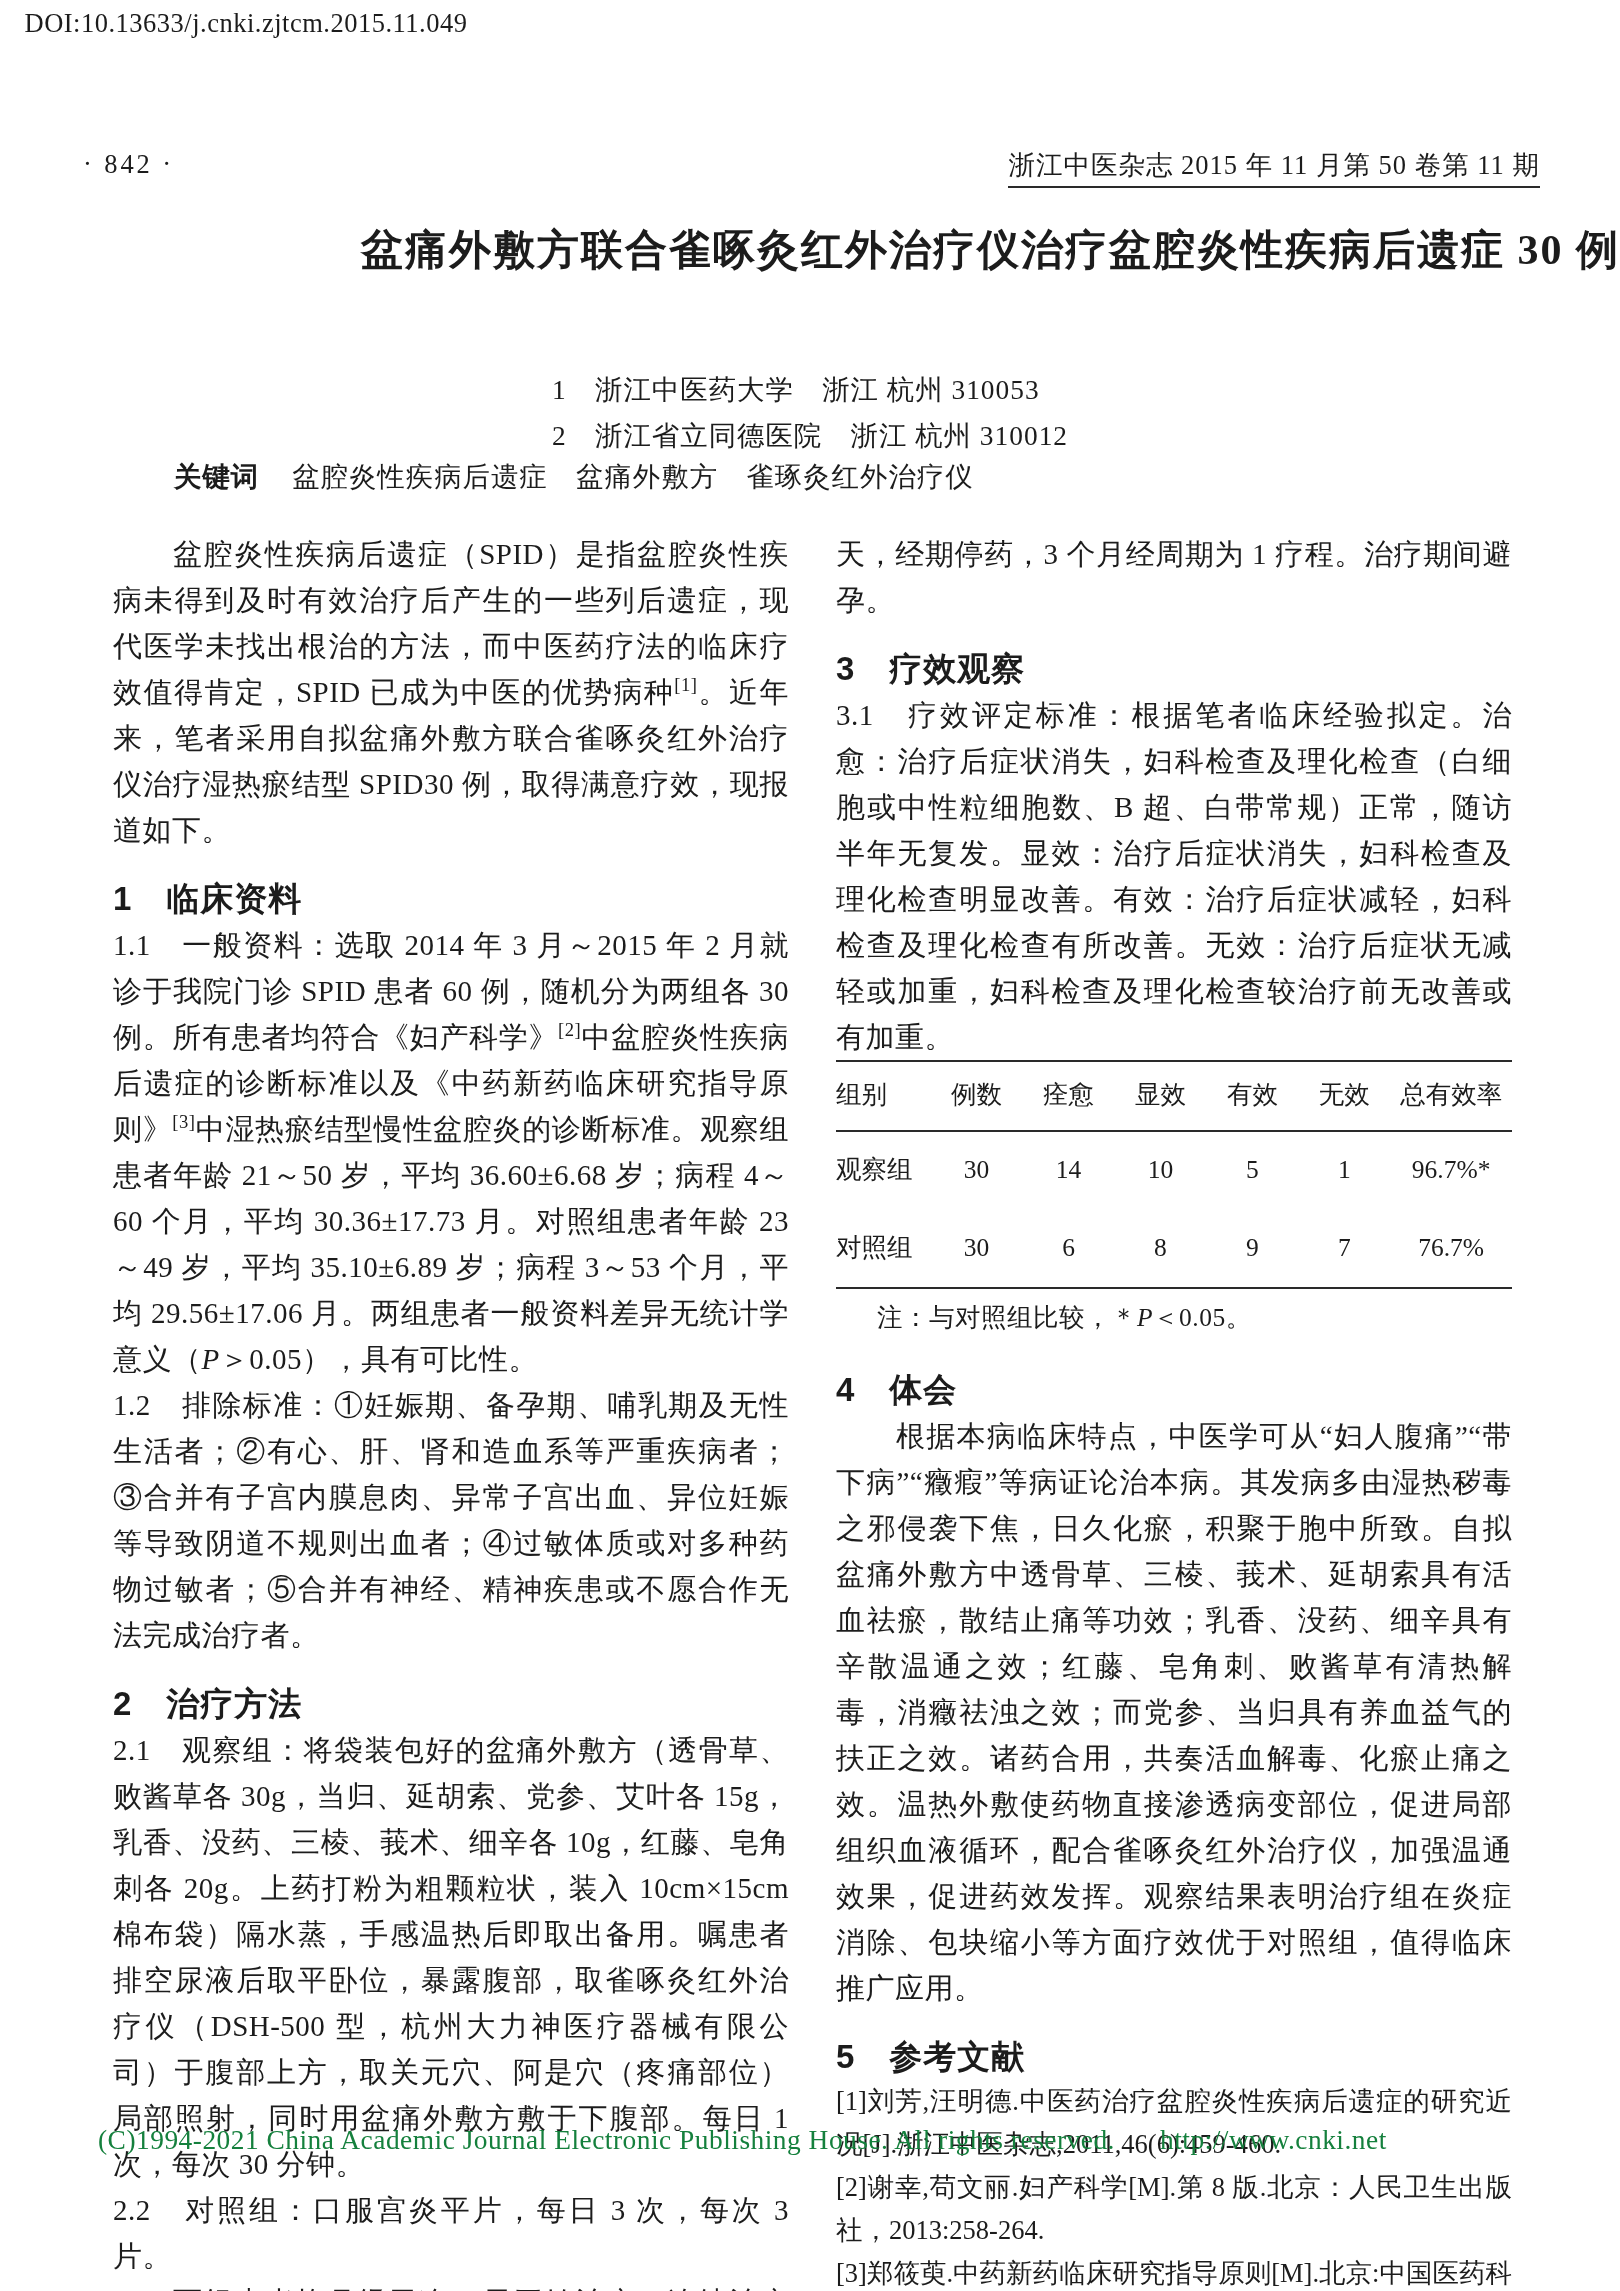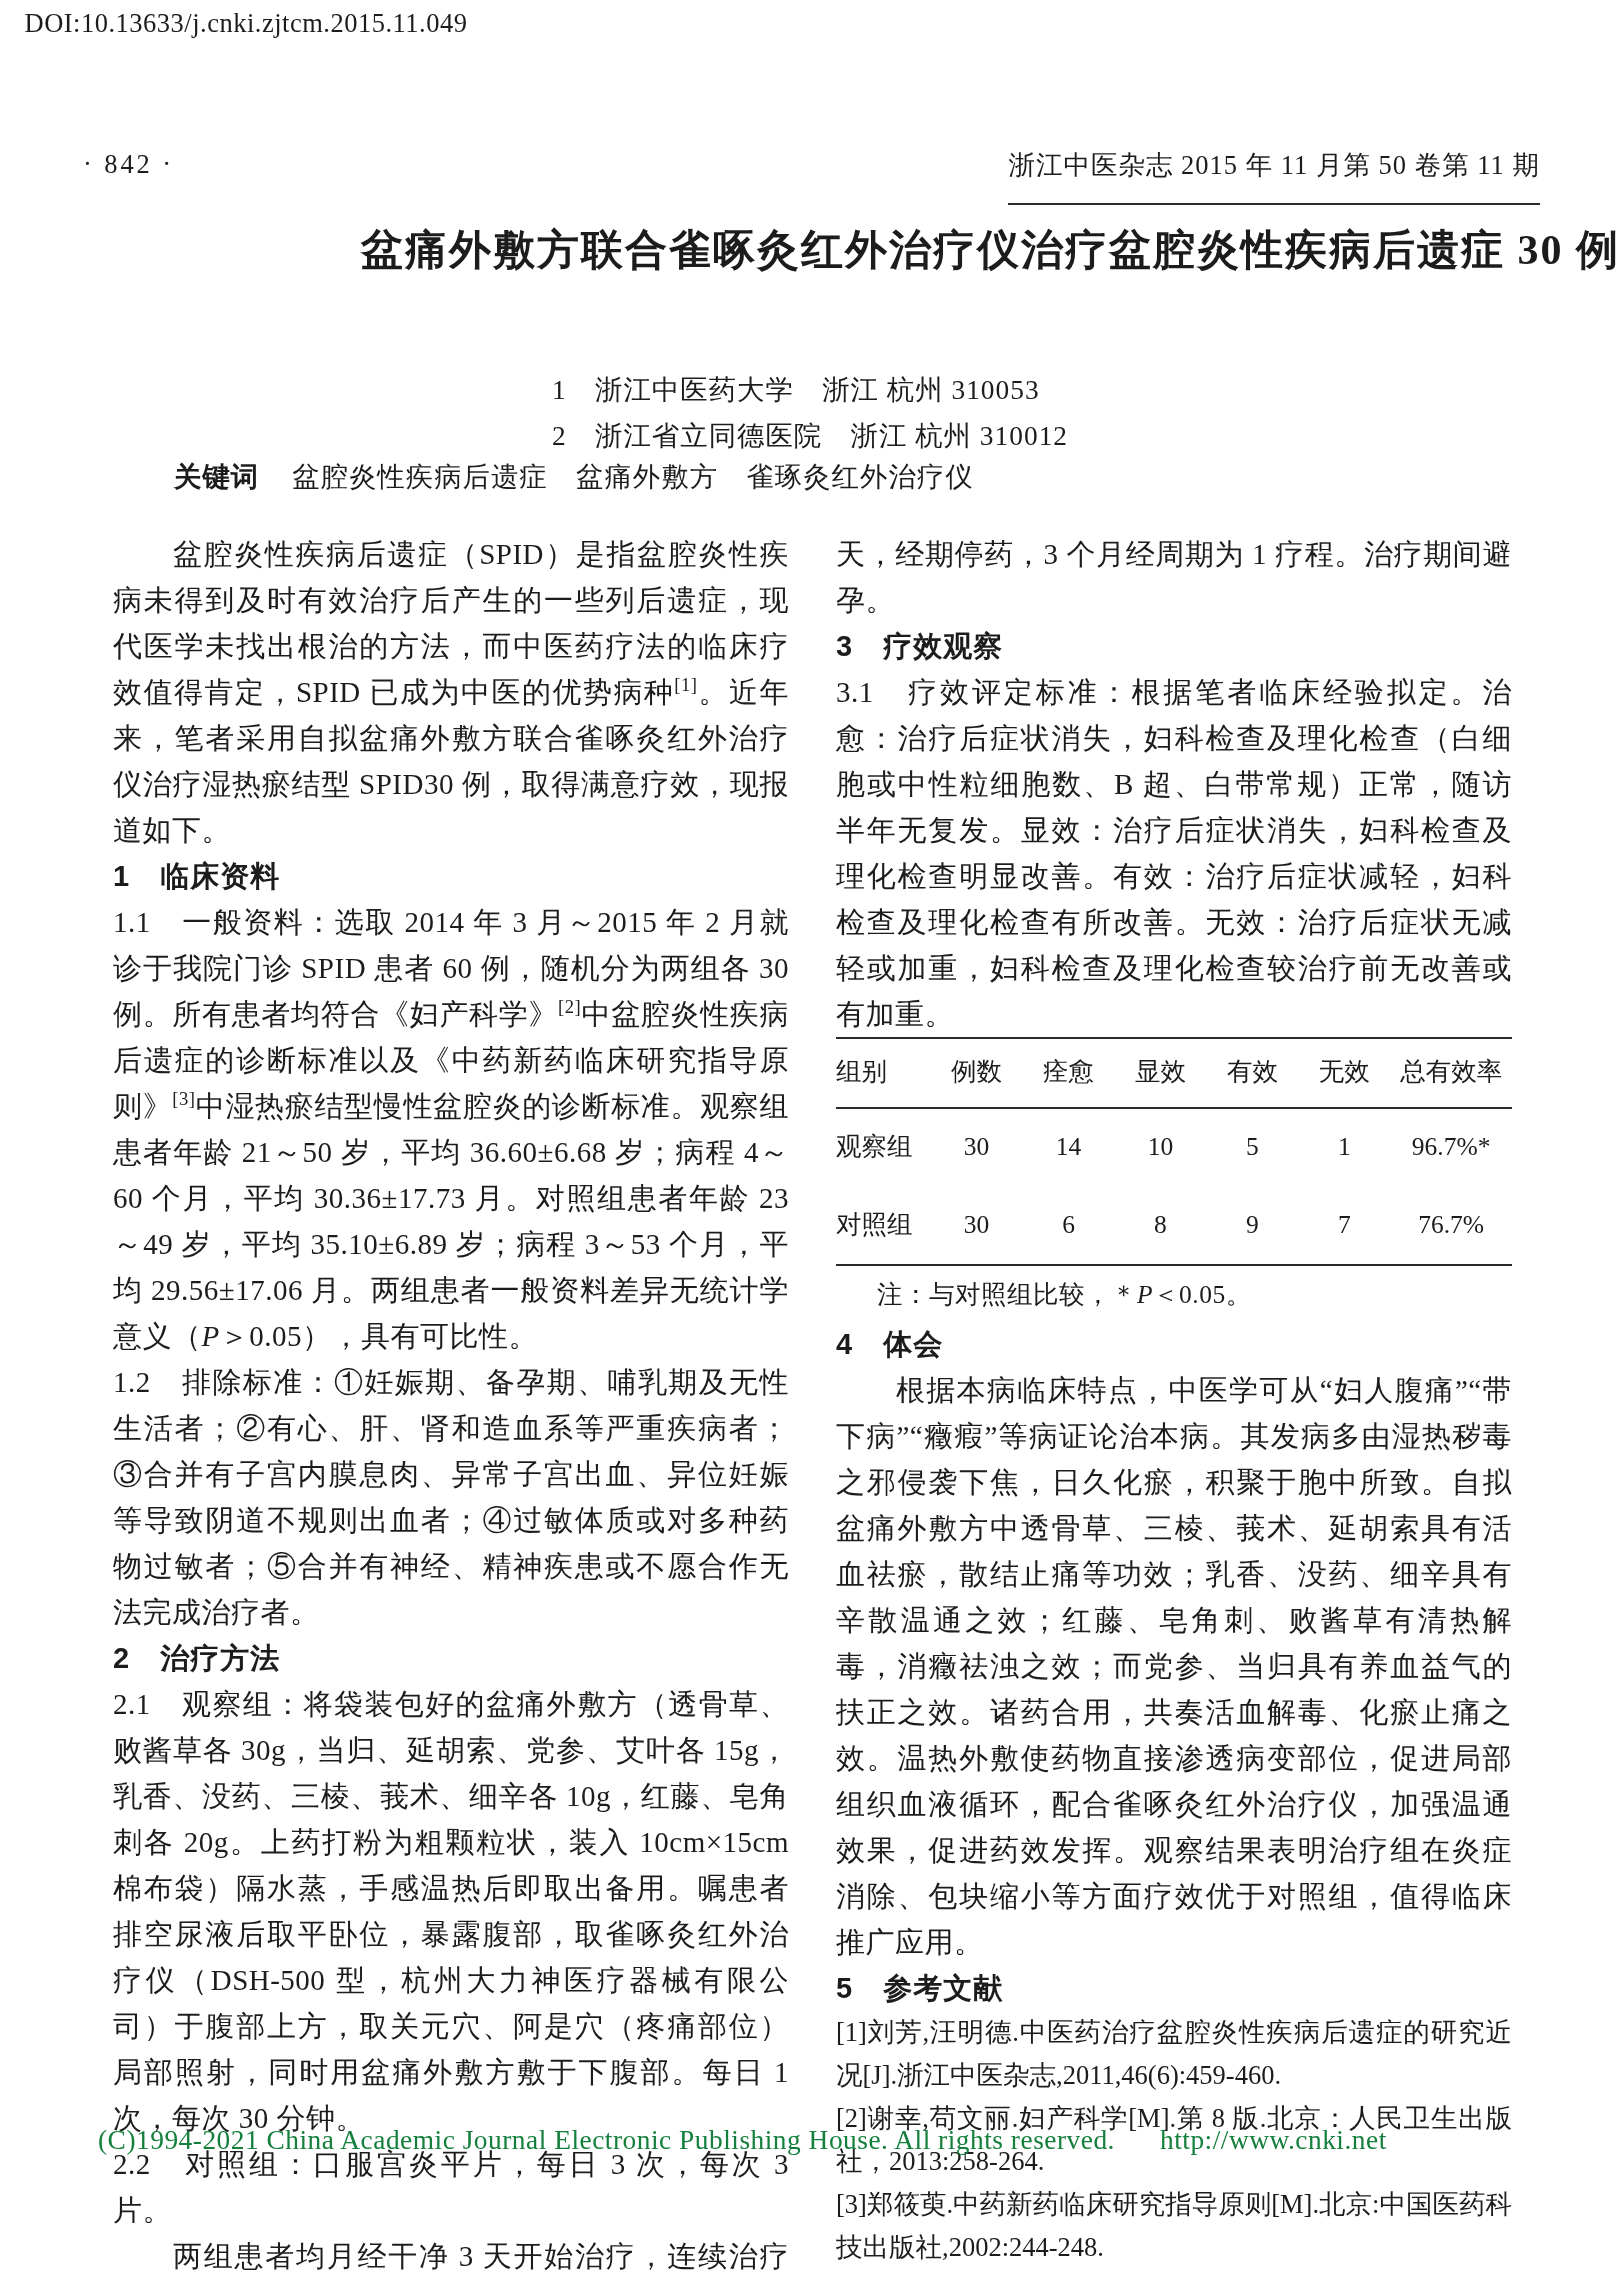--- a/index.html
+++ b/index.html
@@ -8,21 +8,21 @@
     width:1620px;height:2292px;
     background:#ffffff;
     font-family:"Liberation Serif", serif;
     color:#1c1c1c;
     overflow:hidden;
   }
   .doi{position:absolute;top:7.8px;left:24.5px;font-size:26.5px;letter-spacing:0.5px;}
   .pageno{position:absolute;top:149px;left:83px;font-size:26.5px;letter-spacing:2.9px;}
   .jheader{
     position:absolute;top:147px;right:80px;font-size:26.5px;letter-spacing:1px;
-    border-bottom:2px solid #2a2a2a;padding-bottom:20px;
+    border-bottom:2px solid #2a2a2a;padding-bottom:3px;
   }
   .title{
     position:absolute;top:222px;left:0;width:100%;
     text-align:right;font-size:42px;font-weight:700;letter-spacing:2px;
   }
   .byline{position:absolute;top:318px;left:0;width:100%;text-align:center;font-size:26.5px;}
   .byline sup{font-size:16.7px;}
   .affils{position:absolute;top:367px;left:0;width:100%;text-align:center;}
   .affils .inner{display:inline-block;text-align:left;font-size:27.4px;line-height:46px;letter-spacing:1px;}
   .keywords{position:absolute;top:459px;left:174px;font-size:27.4px;letter-spacing:1px;}
@@ -31,21 +31,21 @@
     position:absolute;top:531px;width:676px;
     font-size:29px;line-height:46px;letter-spacing:0.5px;
     text-align:justify;
   }
   .col-left{left:113px;}
   .col-right{left:836px;}
   .para{text-indent:60px;margin:0;}
   .para.noindent{text-indent:0;}
   .heading{
     font-family:"Liberation Sans", sans-serif;font-weight:700;
-    font-size:29px;line-height:46px;text-align:left;letter-spacing:1px;
+    font-size:33px;line-height:46px;text-align:left;letter-spacing:1px;margin-top:23px;
   }
   sup.refmark{font-size:18.6px;line-height:0;}
   .ital{font-style:italic;}
   .tcaption{text-align:center;font-size:25.5px;line-height:39px;padding:7.8px 0 9.8px;letter-spacing:1px;}
   table.results{
     width:100%;border-collapse:collapse;font-size:25.5px;letter-spacing:0;
     border-top:2.9px solid #2a2a2a;border-bottom:2.9px solid #2a2a2a;
   }
   table.results th{
     font-weight:400;border-bottom:2px solid #2a2a2a;

